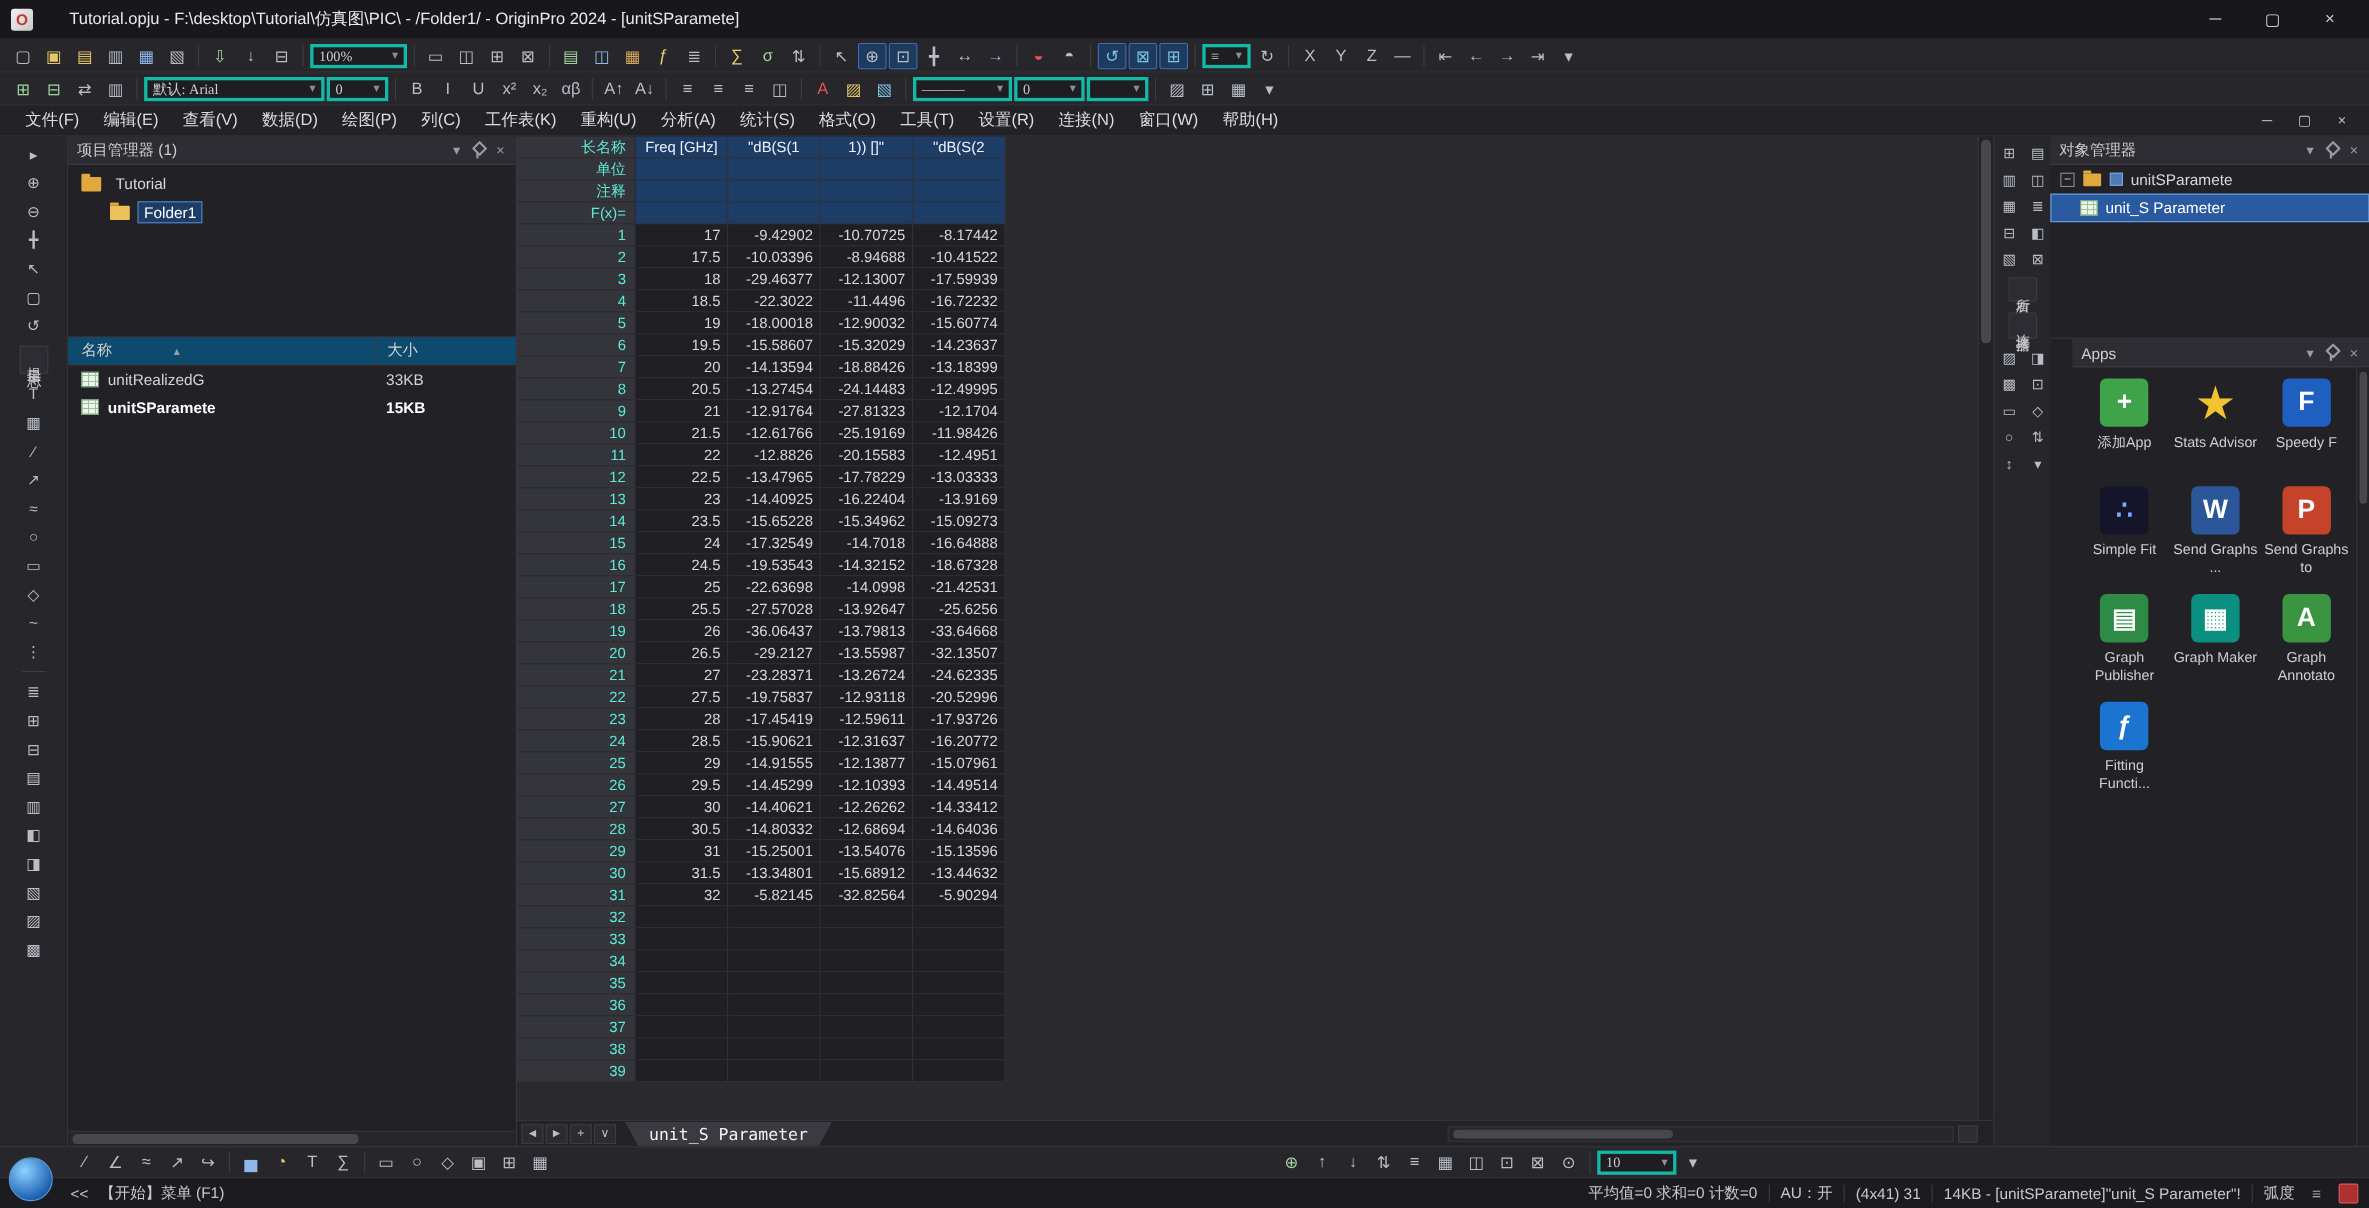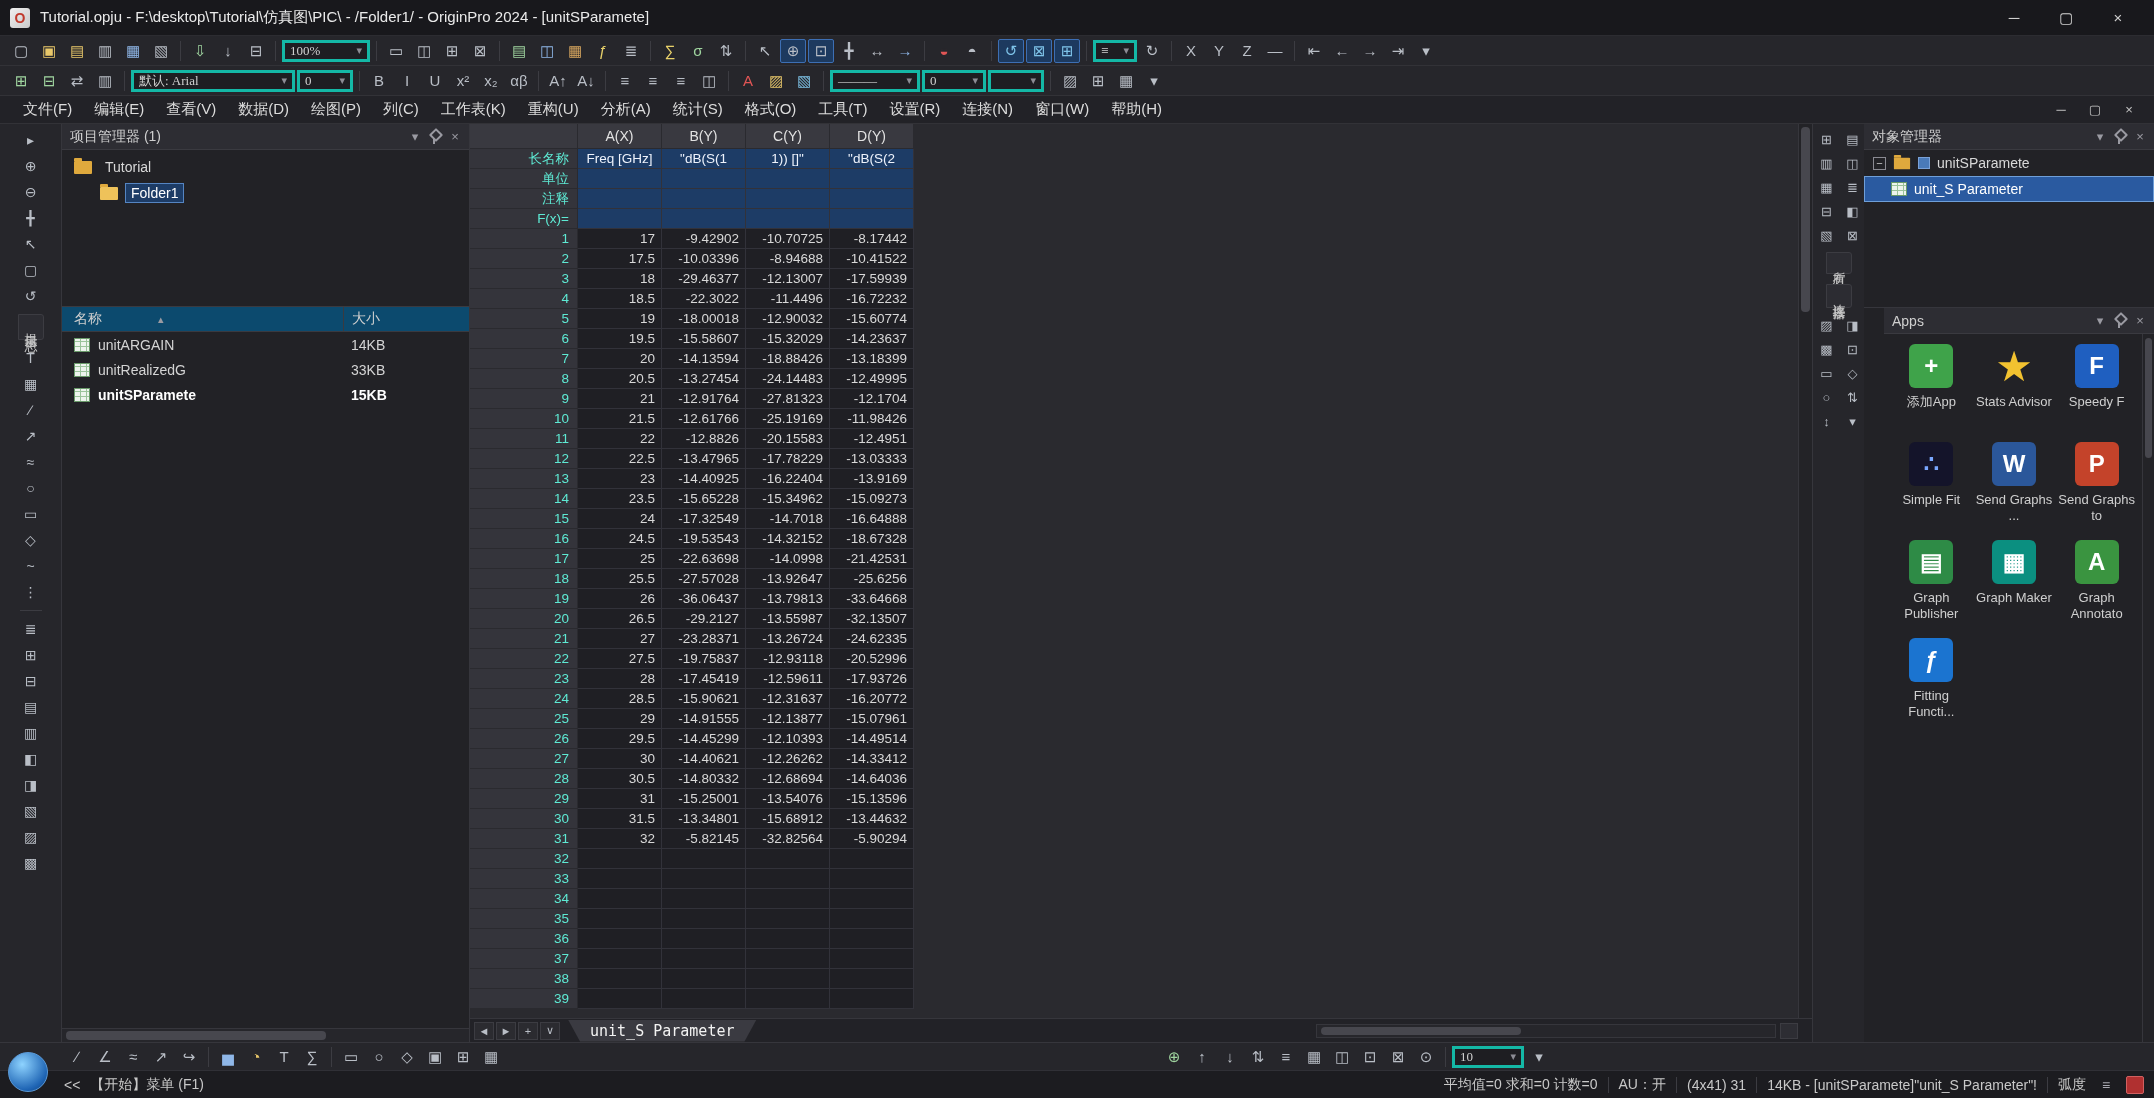--- a/index.html
+++ b/index.html
@@ -2,21 +2,21 @@
 <html><head>
 <meta charset="utf-8">
 <style>
 *{margin:0;padding:0;box-sizing:border-box;}
 html,body{background:#111;}
 .app{position:relative;width:2154px;height:1098px;background:#26262b;font-family:"Liberation Sans",sans-serif;color:#d8d8d8;overflow:hidden;font-size:14px;}
 
 
 .titlebar{position:absolute;left:0;top:0;right:0;height:36px;background:#18181c;display:flex;align-items:center;padding:0 10px;gap:10px;border-bottom:1px solid #2c2c31;}
 .app-logo{width:20px;height:20px;border-radius:3px;background:linear-gradient(135deg,#f0f0f0,#c9c9c9);display:flex;align-items:center;justify-content:center;color:#c0392b;font-weight:bold;font-size:14px;}
-.titlebar .title{font-size:15px;color:#eaeaea;white-space:nowrap;}
+.titlebar .title{font-size:15px;color:#eaeaea;white-space:nowrap;margin-left:23px;}
 .win-btns{margin-left:auto;display:flex;}
 .win-btn{width:52px;height:34px;display:flex;align-items:center;justify-content:center;color:#cfcfcf;font-size:15px;}
 
 
 .toolbar{position:absolute;left:0;right:0;background:#26262b;border-bottom:1px solid #323237;display:flex;align-items:center;padding:0 8px;gap:2px;overflow:hidden;}
 #tb1{top:36px;height:30px;}
 #tb2{top:66px;height:30px;}
 .tb-btn{min-width:26px;height:24px;display:inline-flex;align-items:center;justify-content:center;color:#b9bec6;font-size:15px;border:1px solid transparent;border-radius:2px;flex:none;}
 .tb-btn.sel{border-color:#3d6fb4;background:#1d3a5f;}
 .tb-sep{width:1px;height:20px;background:#3c3c42;margin:0 4px;flex:none;}
@@ -336,48 +336,36 @@
       <div class="fl-header">
         <span class="fl-col-name">
           <span>名称</span>
           <span class="sort">▴</span>
         </span>
         <span class="fl-col-size">大小</span>
       </div>
       <div class="fl-rows">
           <div class="fl-row">
             <span class="sheet-icon"></span>
-            <span class="name">unitARGAIN</span>
-            <span class="size">14KB</span>
-          </div>
-          <div class="fl-row">
-            <span class="sheet-icon"></span>
             <span class="name">unitRealizedG</span>
             <span class="size">33KB</span>
           </div>
           <div class="fl-row bold">
             <span class="sheet-icon"></span>
             <span class="name">unitSParamete</span>
             <span class="size">15KB</span>
           </div>
         </div>
       <div class="lp-hscroll">
           <span class="thumb"></span>
         </div>
     </div>
 
     <div class="center">
       <div class="ws-table">
-          <div class="ws-row">
-            <div class="cell head"></div>
-            <div class="cell head">A(X)</div>
-            <div class="cell head">B(Y)</div>
-            <div class="cell head">C(Y)</div>
-            <div class="cell head">D(Y)</div>
-          </div>
           <div class="ws-row">
             <div class="cell rowhead">长名称</div>
             <div class="cell data hcell">Freq [GHz]</div>
             <div class="cell data hcell">"dB(S(1</div>
             <div class="cell data hcell">1)) []"</div>
             <div class="cell data hcell">"dB(S(2</div>
           </div>
           <div class="ws-row">
             <div class="cell rowhead">单位</div>
             <div class="cell data hcell"></div>

